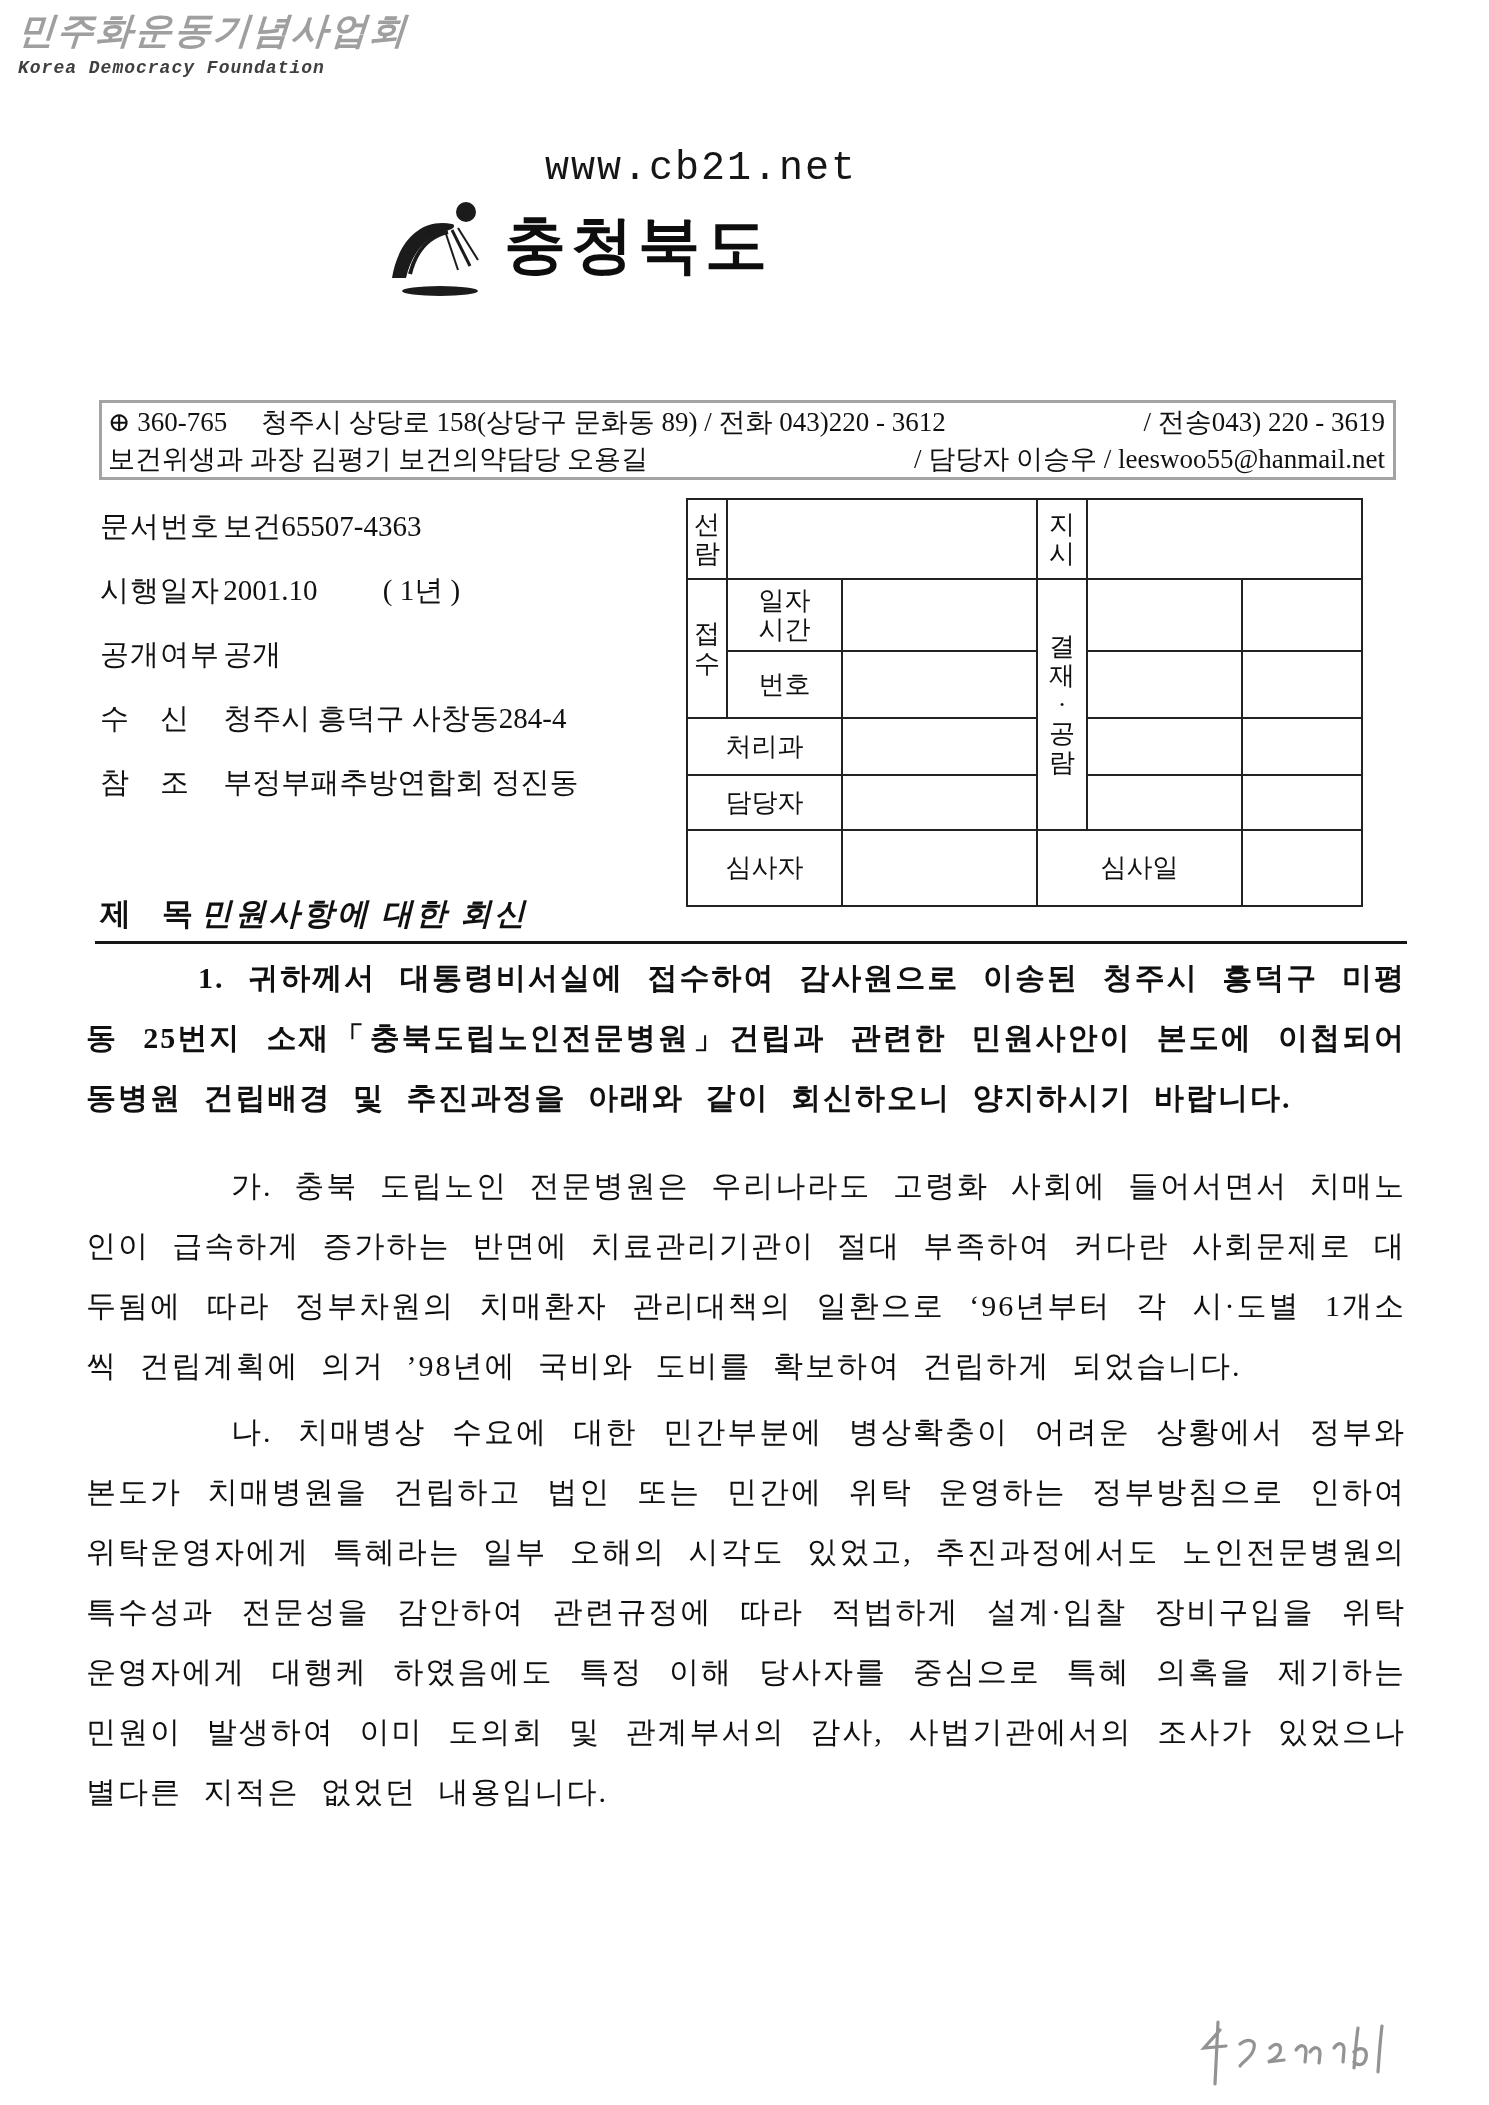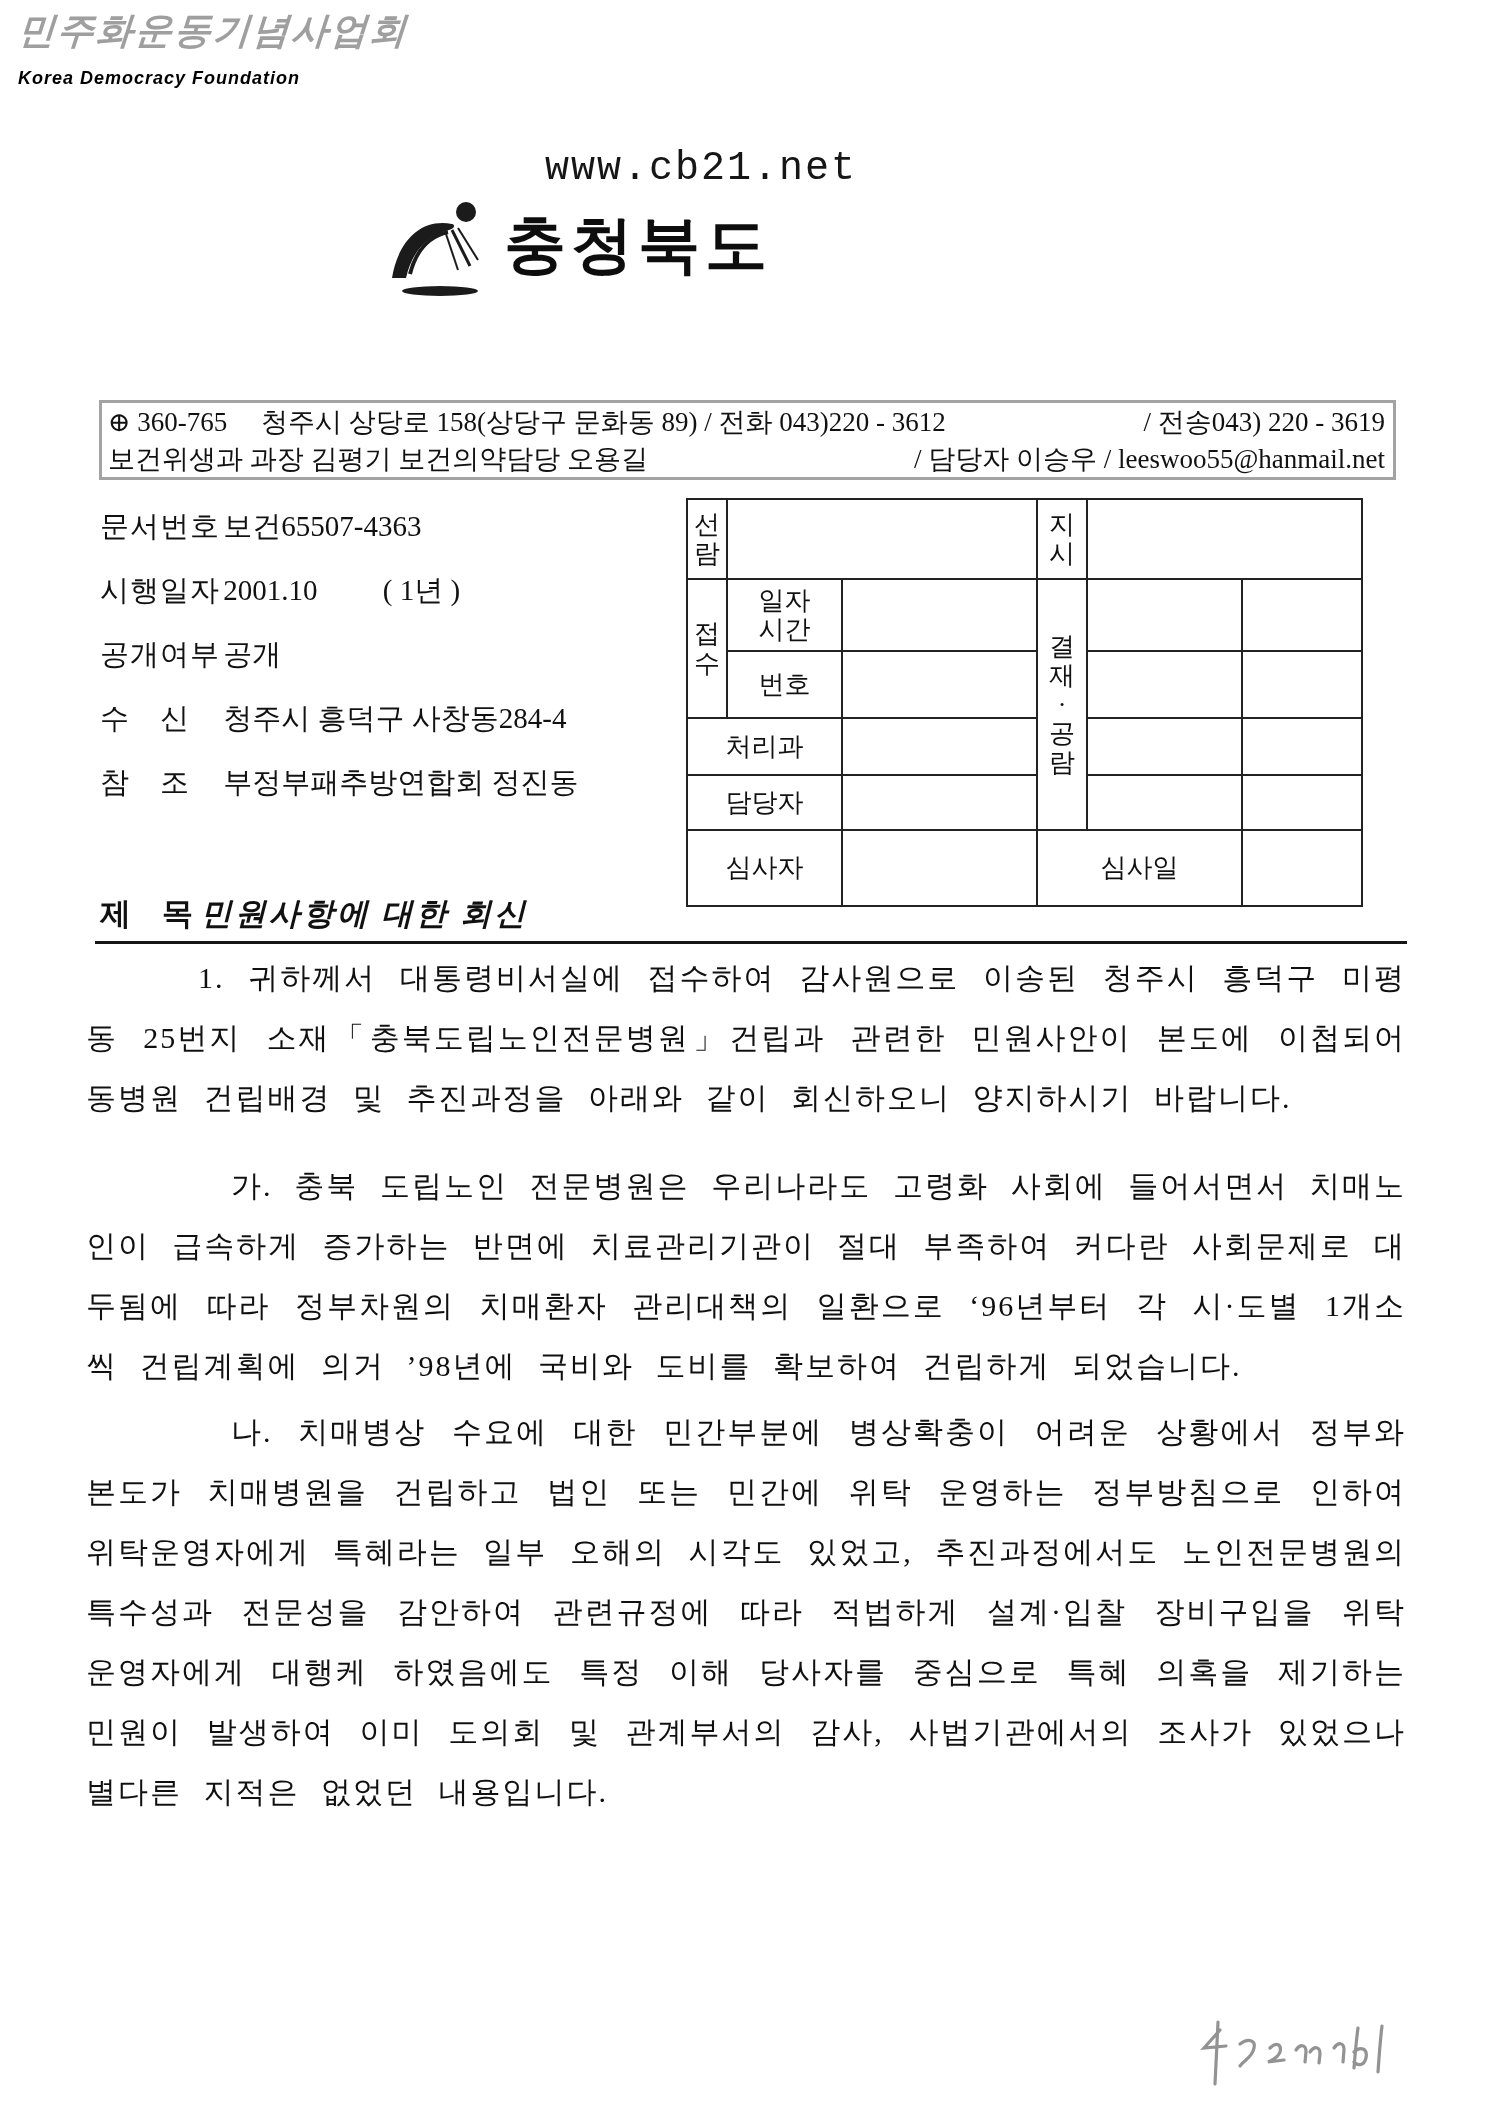--- a/index.html
+++ b/index.html
@@ -9,23 +9,23 @@
     font-family:"Liberation Serif","DejaVu Serif",serif;
   }
   
   .kdf{position:absolute;left:18px;top:6px;}
   .kdf-ko{
     font-family:"DejaVu Serif","Liberation Serif",serif;
     font-size:37px;font-weight:bold;color:#9f9f9f;
     letter-spacing:2px;transform:skewX(-4deg);font-style:italic;
   }
   .kdf-en{
-    font-family:Liberation Sans, sans-serif;
-    font-size:18px;font-weight:bold;font-style:italic;color:#000000;
-    letter-spacing:1px;margin-top:12px;
+    font-family:Liberation Mono, monospace;
+    font-size:18px;font-weight:bold;font-style:italic;color:#404040;
+    letter-spacing:1px;margin-top:2px;
   }
   
   .site-url{
     position:absolute;left:545px;top:146px;
     font-family:Liberation Mono, monospace;
     font-size:40px;color:#161616;letter-spacing:2px;
   }
   .emblem{position:absolute;left:386px;top:196px;}
   .org-name{
     position:absolute;left:504px;top:203px;
@@ -57,21 +57,21 @@
   .subject{position:absolute;left:100px;top:893px;font-size:31px;font-weight:bold;white-space:nowrap;}
   .subject .t{letter-spacing:3px;font-style:italic;}
   .subject-rule{position:absolute;left:95px;top:941px;width:1312px;height:3px;background:#161616;}
   
   .body-text{
     position:absolute;left:86px;top:948px;width:1320px;
     font-size:30px;line-height:60px;letter-spacing:2px;word-spacing:12px;
     text-align:justify;text-align-last:left;color:#101010;
   }
   .body-text p{margin:0;}
-  .body-text .p1{text-indent:112px;}
+  .body-text .p1{text-indent:112px;font-weight:bold;}
   .body-text .p2{text-indent:145px;margin-top:28px;}
   .body-text .p3{text-indent:145px;margin-top:6px;}
   
   .scrawl{position:absolute;left:1192px;top:2008px;}
 </style>
 </head>
 <body>
 
 <div class="page">
 

